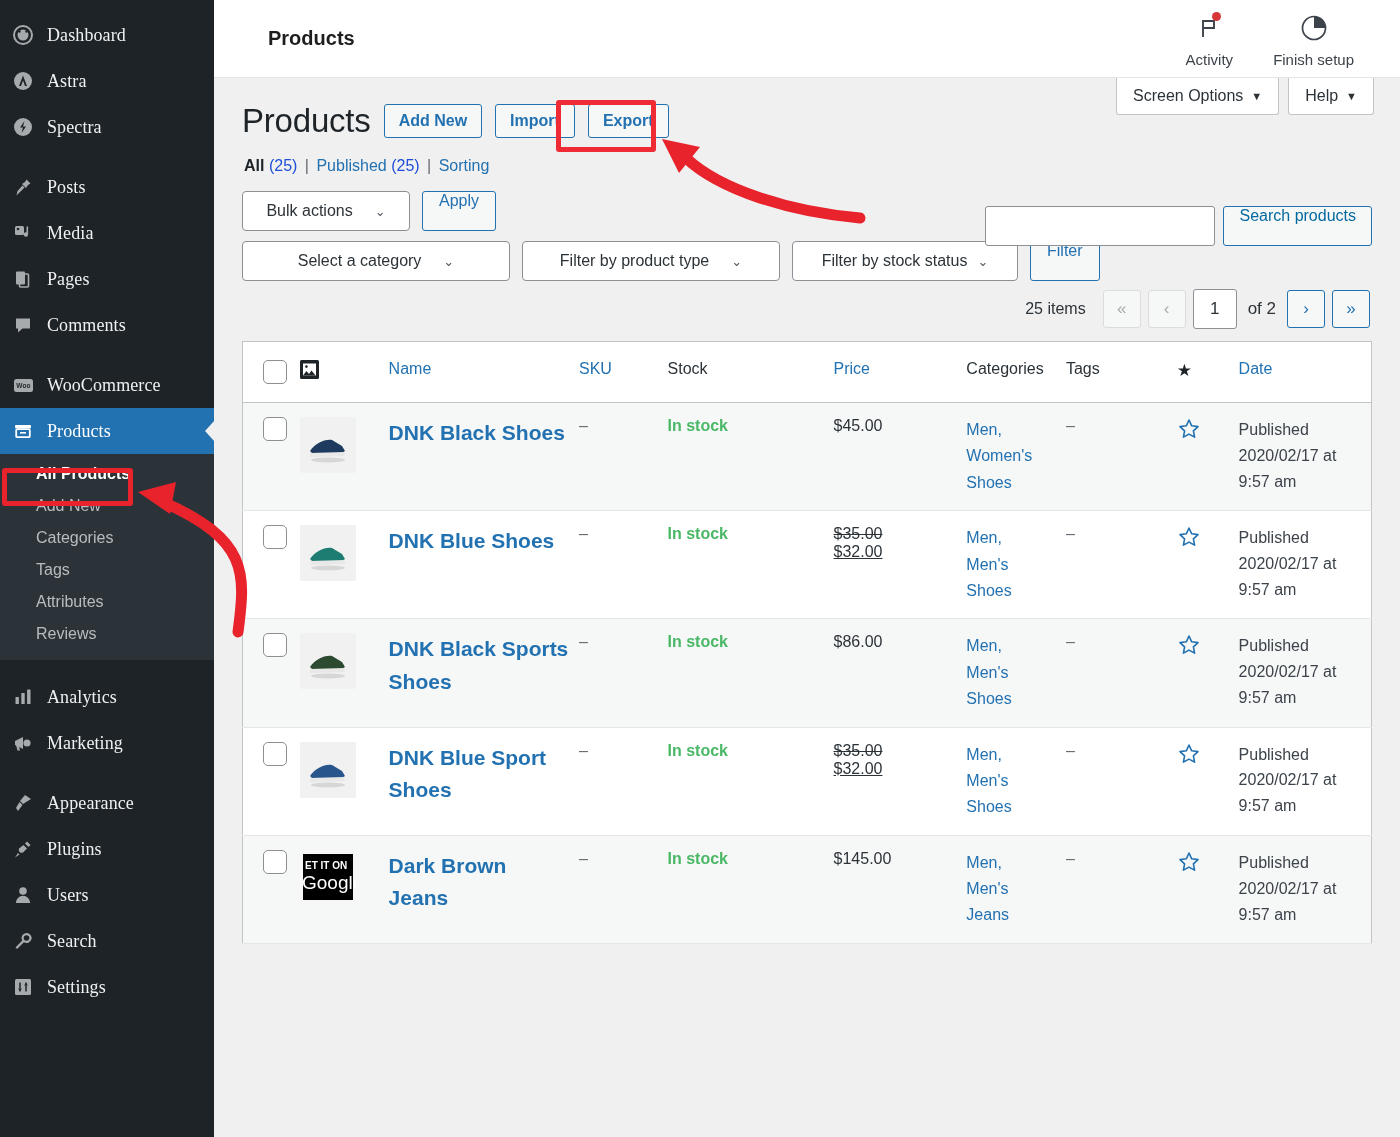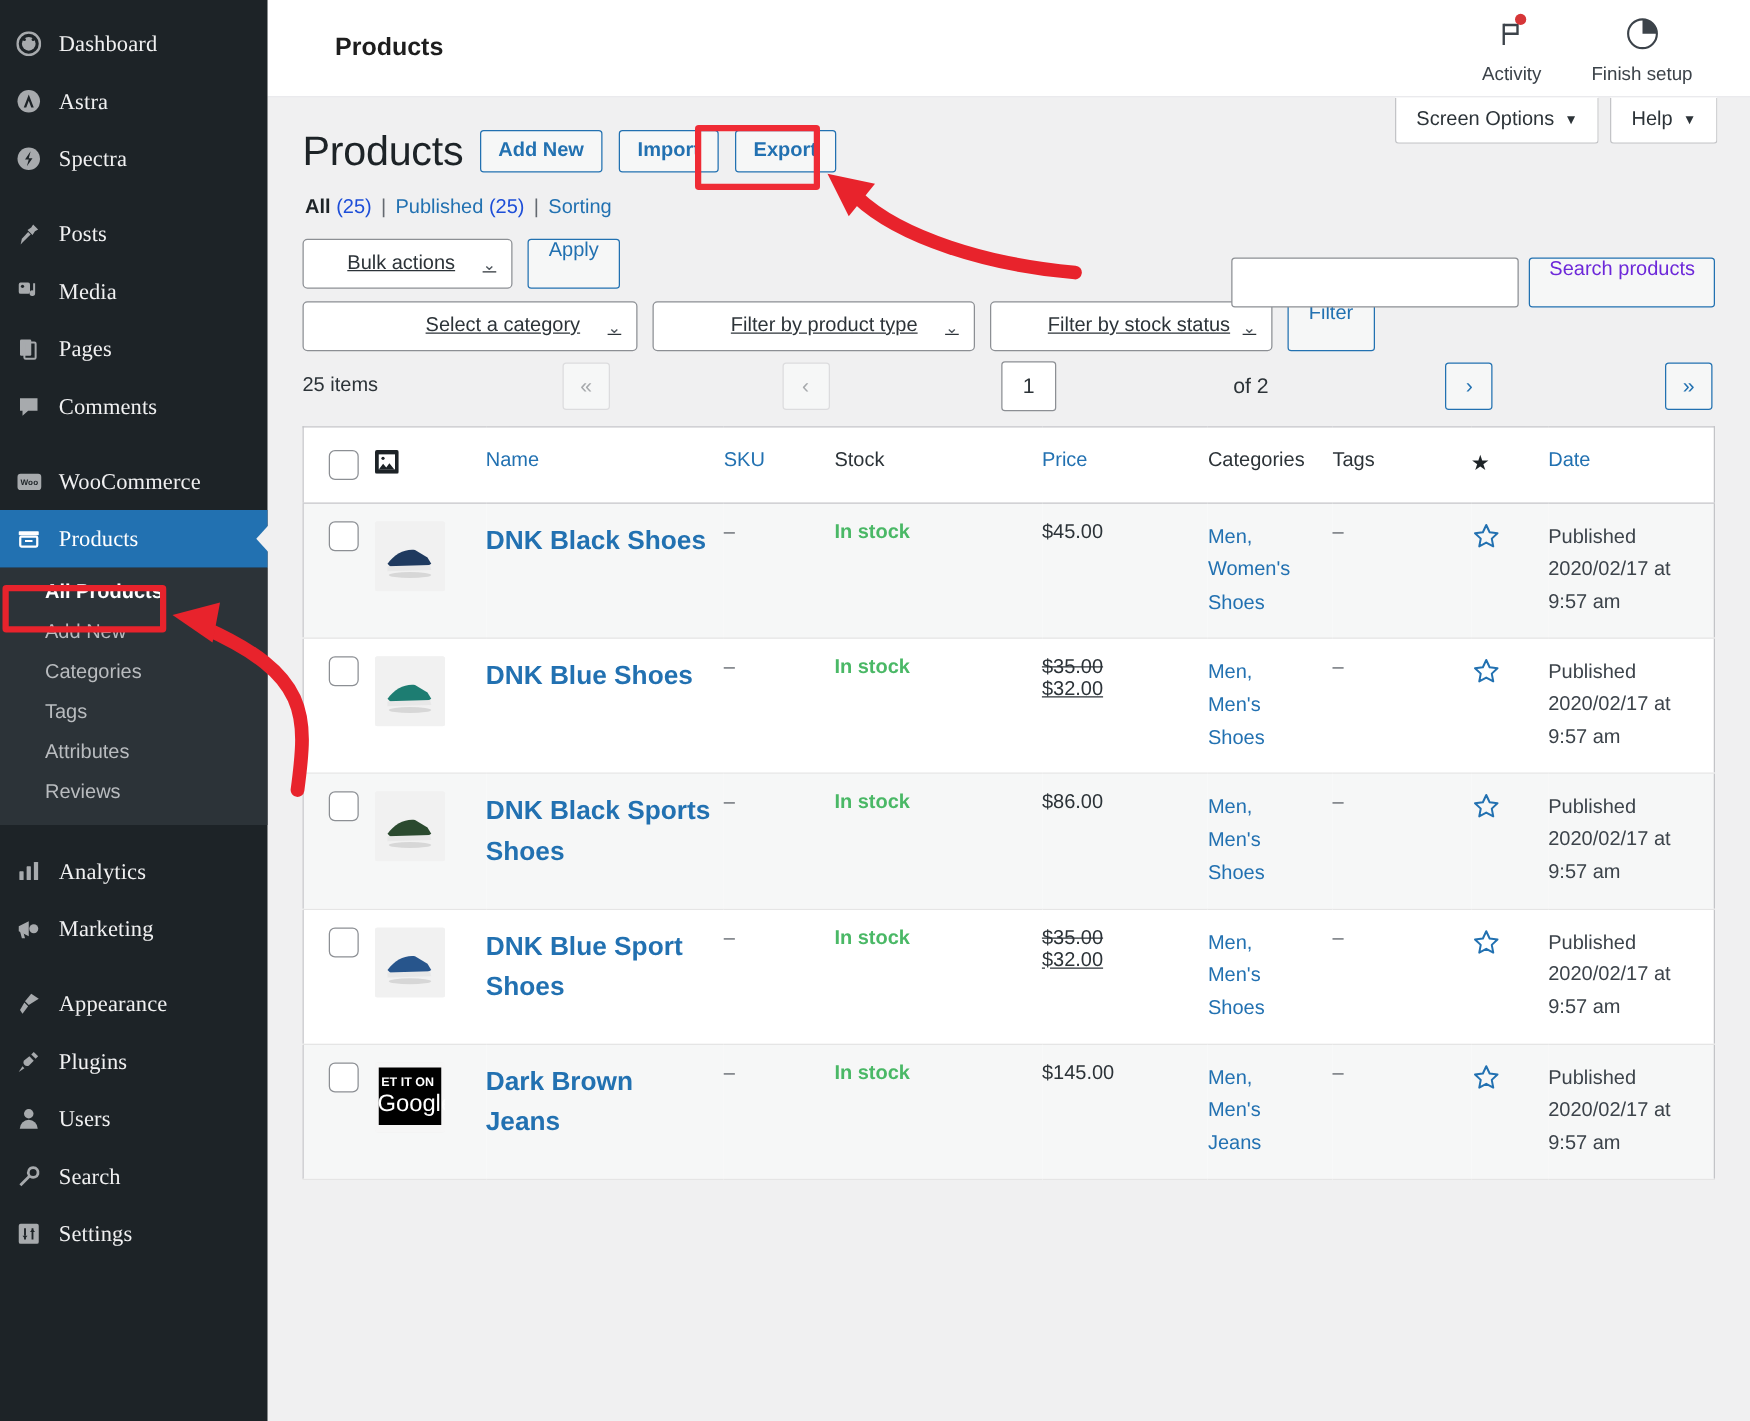--- a/index.html
+++ b/index.html
@@ -115,40 +115,40 @@
   .subsubsub .cnt { color: #1d4ed8; }
 
   .searchbox {
     position: absolute; right: 28px; top: 128px; display: flex; gap: 0;
   }
   .search-input {
     width: 230px; height: 40px; border: 1px solid #8c8f94; border-radius: 3px;
     background: #fff; margin-right: 8px;
   }
   .search-btn {
-    border: 1px solid #2271b1; background: #f6f7f7; color: #6d28d9;
+    border: 1px solid #2271b1; background: #f6f7f7; color: #0369a1;
     border-radius: 3px; padding: 0 15px; height: 40px; font-size: 16px;
   }
 
   .tablenav { margin-top: 16px; }
   .tn-row { display: flex; align-items: center; gap: 12px; margin-bottom: 10px; }
   .select {
     height: 40px; border: 1px solid #8c8f94; border-radius: 4px;
     background: #fff; color: #2c3338; font-size: 16px;
-    display: flex; align-items: center; justify-content: flex-end;
-    padding: 0 12px; gap: 22px; text-decoration: underline;
+    display: flex; align-items: center; justify-content: center;
+    padding: 0 12px; gap: 22px;
   }
   .select .caret { color: #50575e; font-size: 13px; }
   .btn-apply, .btn-filter {
     border: 1px solid #2271b1; background: #f6f7f7; color: #2271b1;
     border-radius: 3px; height: 40px; padding: 0 16px; font-size: 16px;
   }
 
   .pager {
-    display: flex; align-items: center; justify-content: space-between;
+    display: flex; align-items: center; justify-content: flex-end;
     gap: 7px; margin-top: -2px; padding-right: 2px;
   }
   .pager-count { font-size: 16px; color: #2c3338; margin-right: 10px; }
   .pg {
     width: 38px; height: 38px; border-radius: 3px; font-size: 17px;
     display: flex; align-items: center; justify-content: center;
     border: 1px solid #2271b1; background: #f6f7f7; color: #2271b1;
   }
   .pg.disabled { border-color: #dcdcde; background: #f6f7f7; color: #a7aaad; }
   .pg-current {

